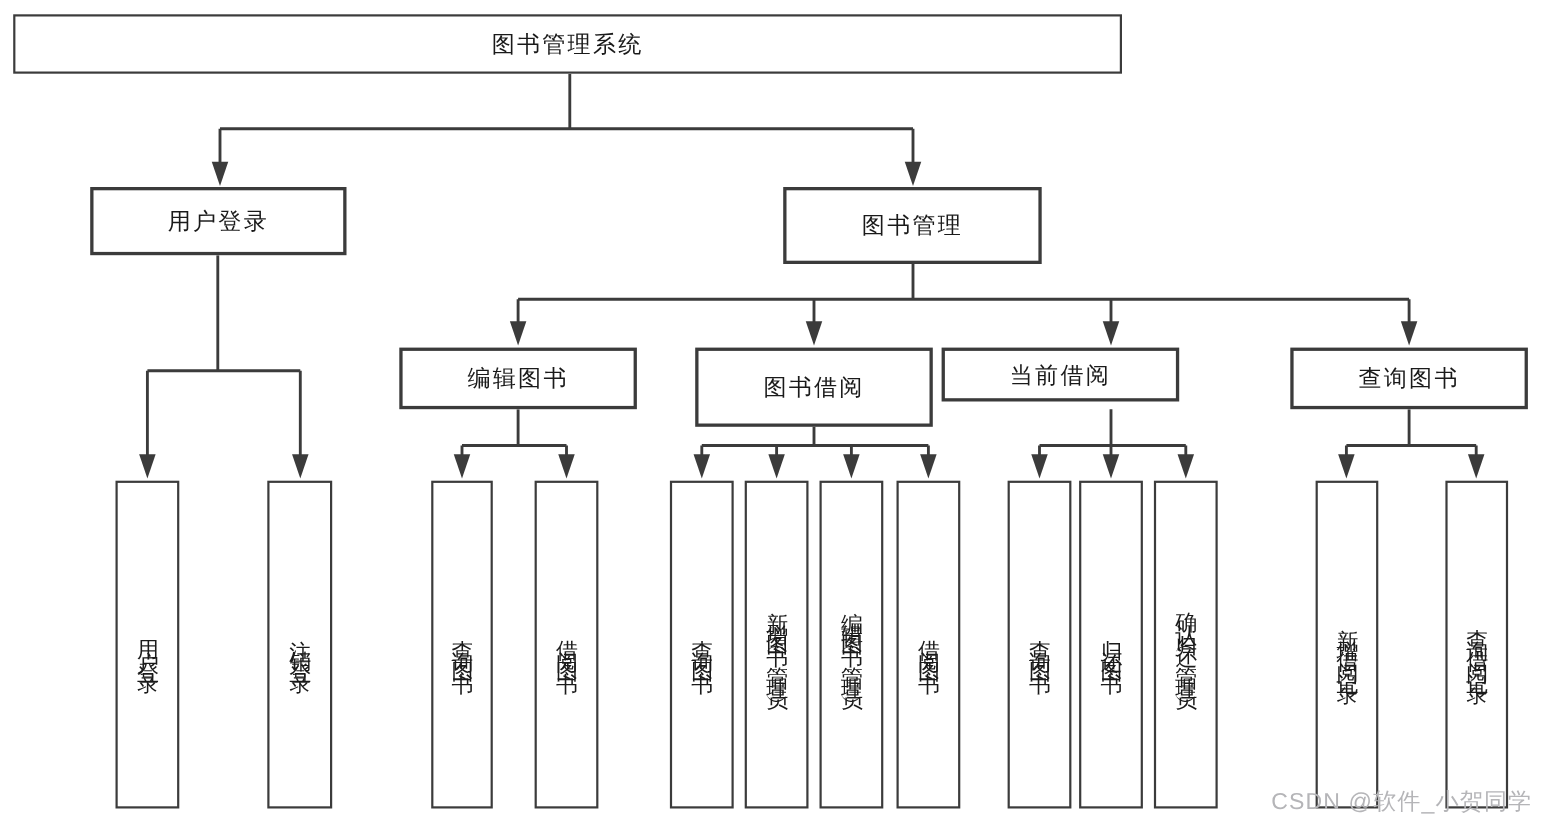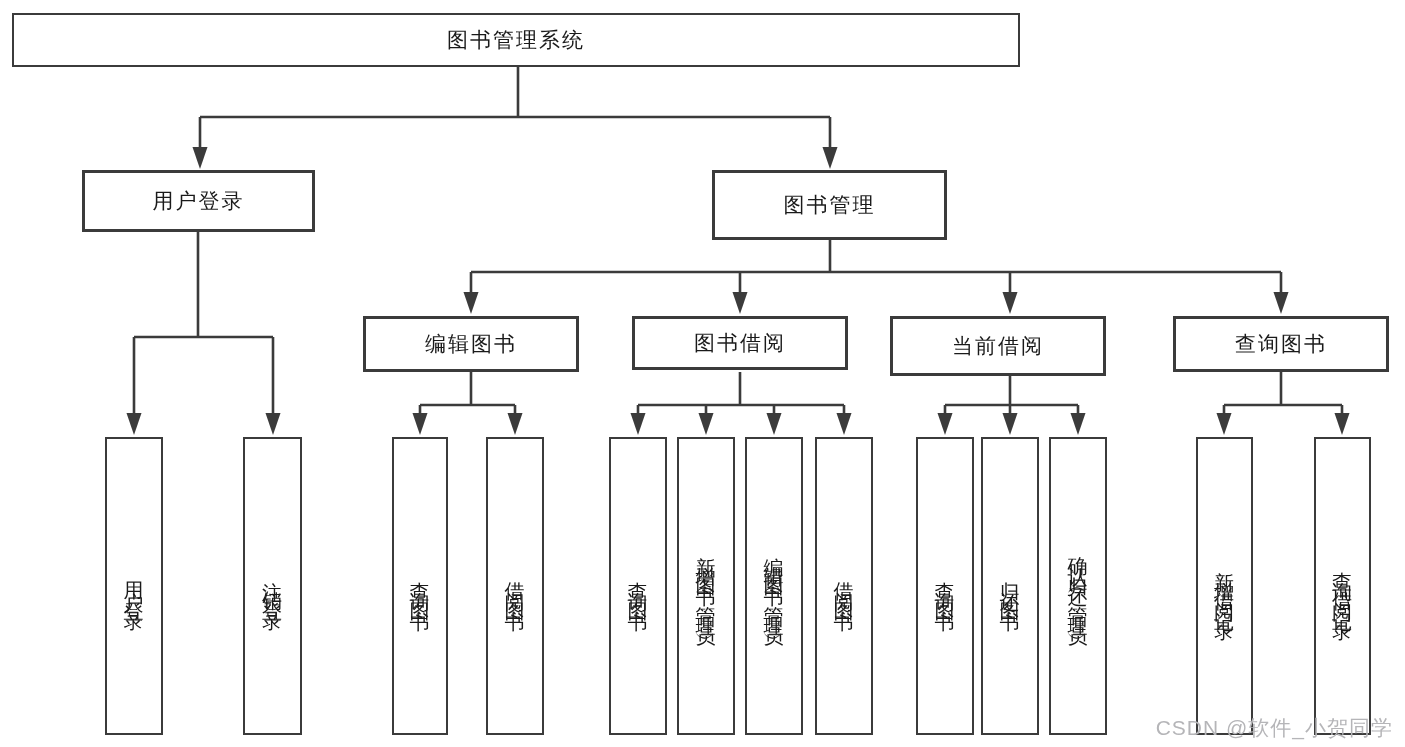--- a/index.html
+++ b/index.html
@@ -95,24 +95,24 @@
   <div class="box hbox" style="left:82px;top:170px;width:233px;height:62px">
     <span>用户登录</span>
   </div>
   <div class="box hbox" style="left:712px;top:170px;width:235px;height:70px">
     <span>图书管理</span>
   </div>
 
   <div class="box hbox" style="left:363px;top:316px;width:216px;height:56px">
     <span>编辑图书</span>
   </div>
-  <div class="box hbox" style="left:632px;top:316px;width:216px;height:54px">
+  <div class="box hbox" style="left:632px;top:316px;width:216px;height:72px">
     <span>图书借阅</span>
   </div>
-  <div class="box hbox" style="left:890px;top:316px;width:216px;height:60px">
+  <div class="box hbox" style="left:856px;top:316px;width:216px;height:49px">
     <span>当前借阅</span>
   </div>
   <div class="box hbox" style="left:1173px;top:316px;width:216px;height:56px">
     <span>查询图书</span>
   </div>
 
   <div class="box vbox" style="left:105px;top:437px;width:58px;height:298px">
     <span>用户登录</span>
   </div>
   <div class="box vbox" style="left:243px;top:437px;width:59px;height:298px">

